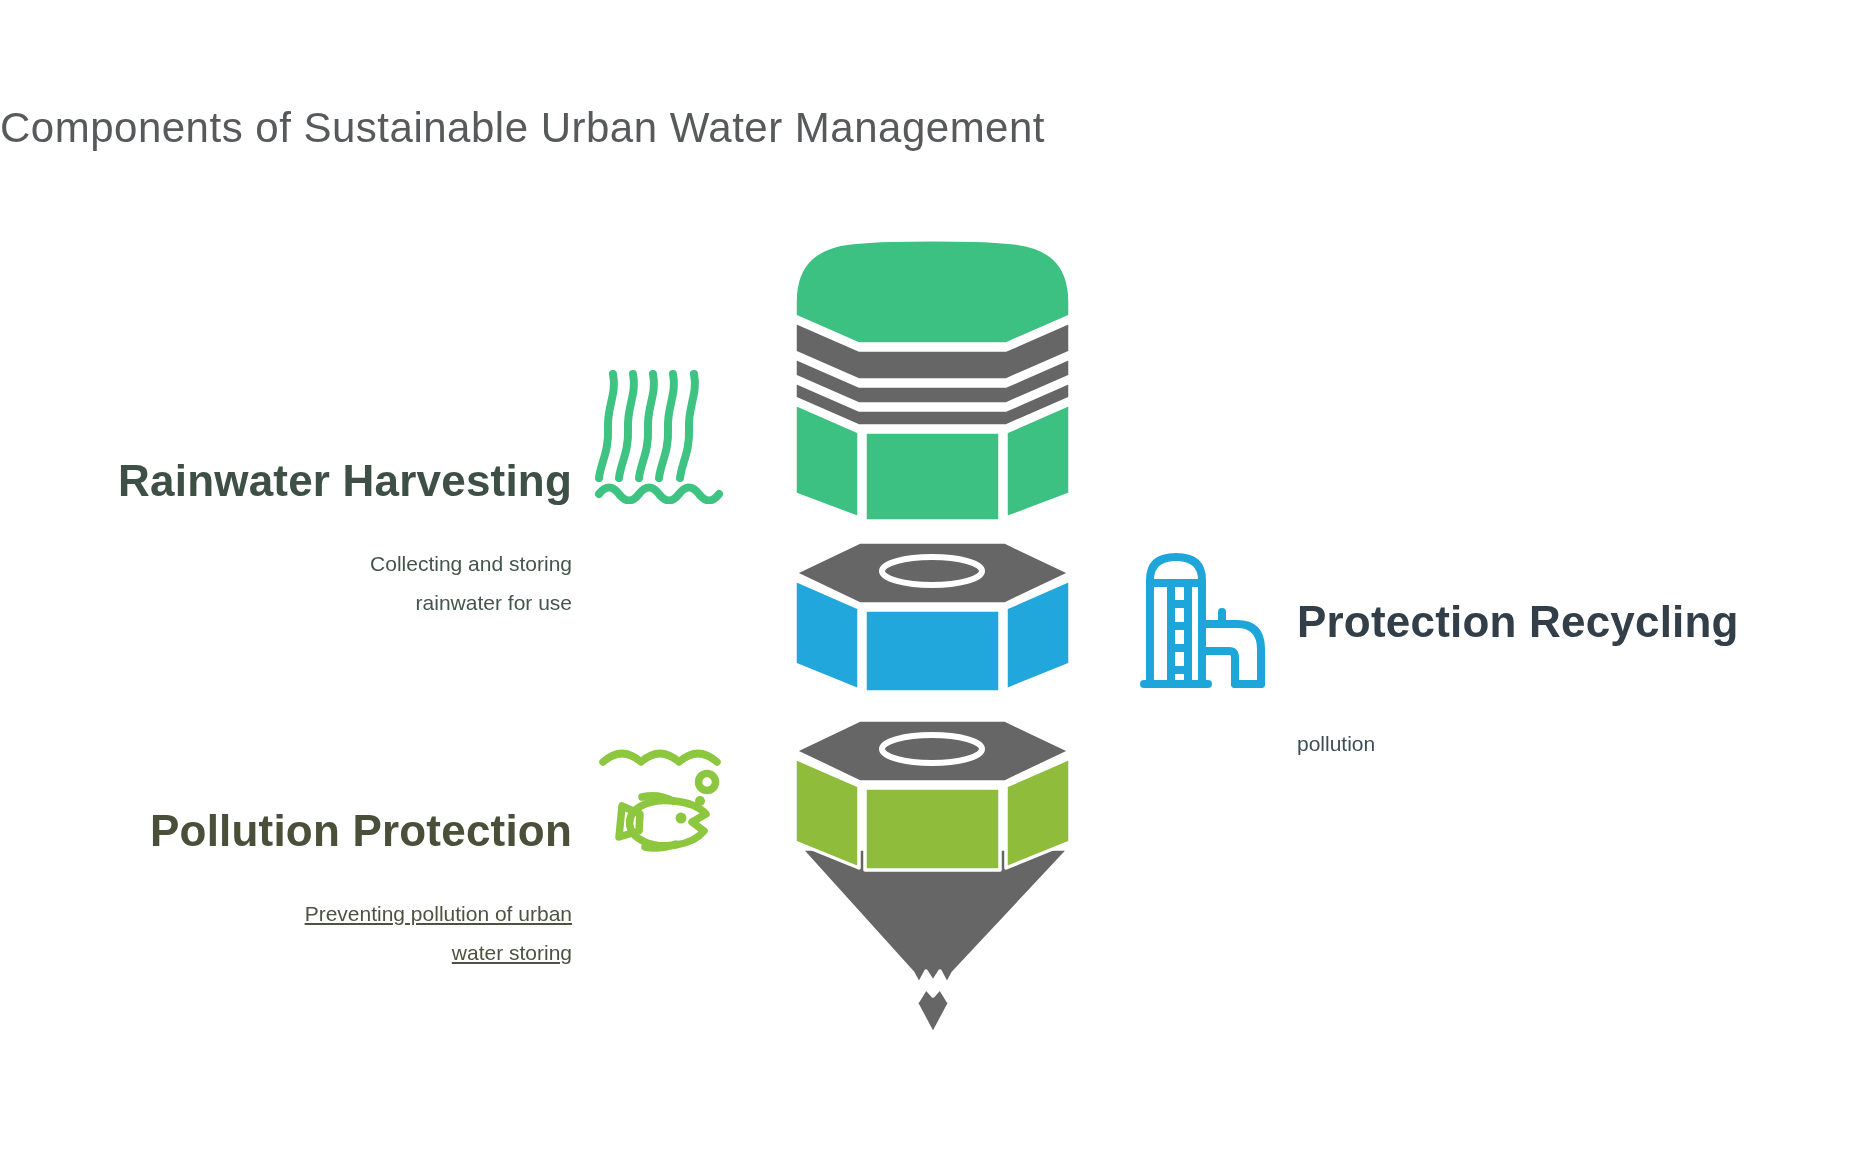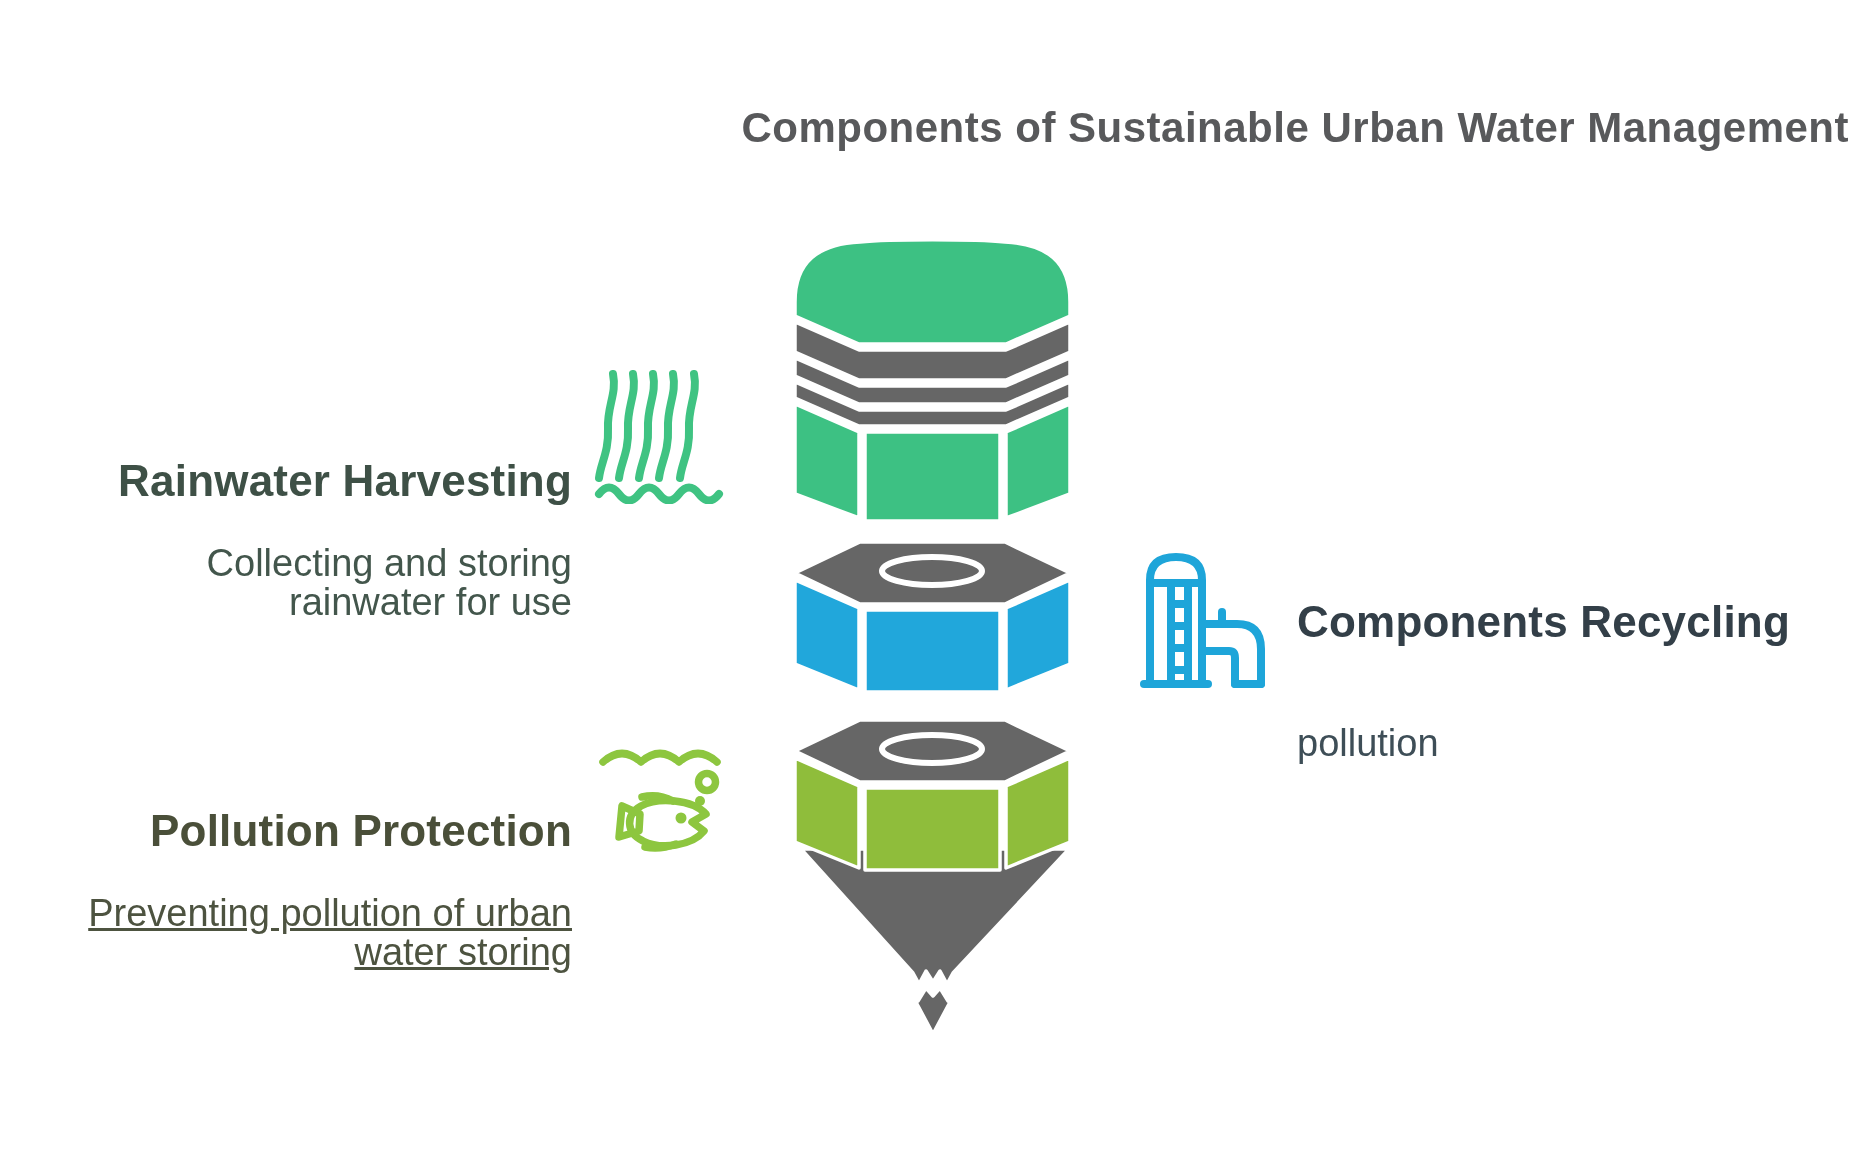--- a/index.html
+++ b/index.html
@@ -2,26 +2,26 @@
 <html><head>
 <meta charset="utf-8">
 <style>
   html,body{margin:0;padding:0;}
   body{
     width:1865px;height:1155px;position:relative;background:#ffffff;
     font-family:"Liberation Sans", sans-serif;overflow:hidden;
   }
   .abs{position:absolute;}
   .page-title{
-    left:0;right:16px;top:104px;text-align:right;
-    font-size:42px;font-weight:700;color:#58595b;letter-spacing:.5px;
+    left:0;right:5px;top:104px;text-align:left;
+    font-size:42px;font-weight:400;color:#58595b;letter-spacing:.5px;
   }
   .text-block{width:502px;}
   .text-block .heading{font-size:44px;font-weight:700;line-height:50px;letter-spacing:.2px;}
-  .text-block .sub{margin-top:38px;font-size:38px;line-height:39px;}
+  .text-block .sub{margin-top:38px;font-size:21px;line-height:39px;}
   .block-right{text-align:right;margin-top:38px;}
   .block-left{text-align:left;}
   #block-rainwater{left:70px;top:418px;}
   #block-rainwater .heading{color:#3e5046;}
   #block-rainwater .sub{color:#43564c;}
   #block-wastewater{left:1297px;top:597px;}
   #block-wastewater .heading{color:#333f48;}
   #block-wastewater .sub{color:#3e4e57;}
   #block-pollution{left:70px;top:768px;}
   #block-pollution .heading{color:#4a4f39;}
@@ -105,21 +105,21 @@
     <path d="M 31 122 L 48 122"></path>
     <path d="M 62 76 L 97 76 Q 121 76 121 101 L 121 136"></path>
     <path d="M 62 103 L 89 103 Q 95 103 95 110 L 95 136"></path>
     <path d="M 82 76 L 82 64"></path>
     <path d="M 4 136 L 68 136"></path>
     <path d="M 95 136 L 121 136"></path>
   </g>
 </svg>
 
 <div class="abs text-block block-left" id="block-wastewater">
-  <div class="heading">Components Recycling</div>
+  <div class="heading">Protection Recycling</div>
   <div class="sub">
     <br>
     <span>pollution</span>
   </div>
 </div>
 
 <div class="abs text-block block-right" id="block-pollution">
   <div class="heading">Pollution Protection</div>
   <div class="sub">
     <span>Preventing pollution of urban</span><br>

